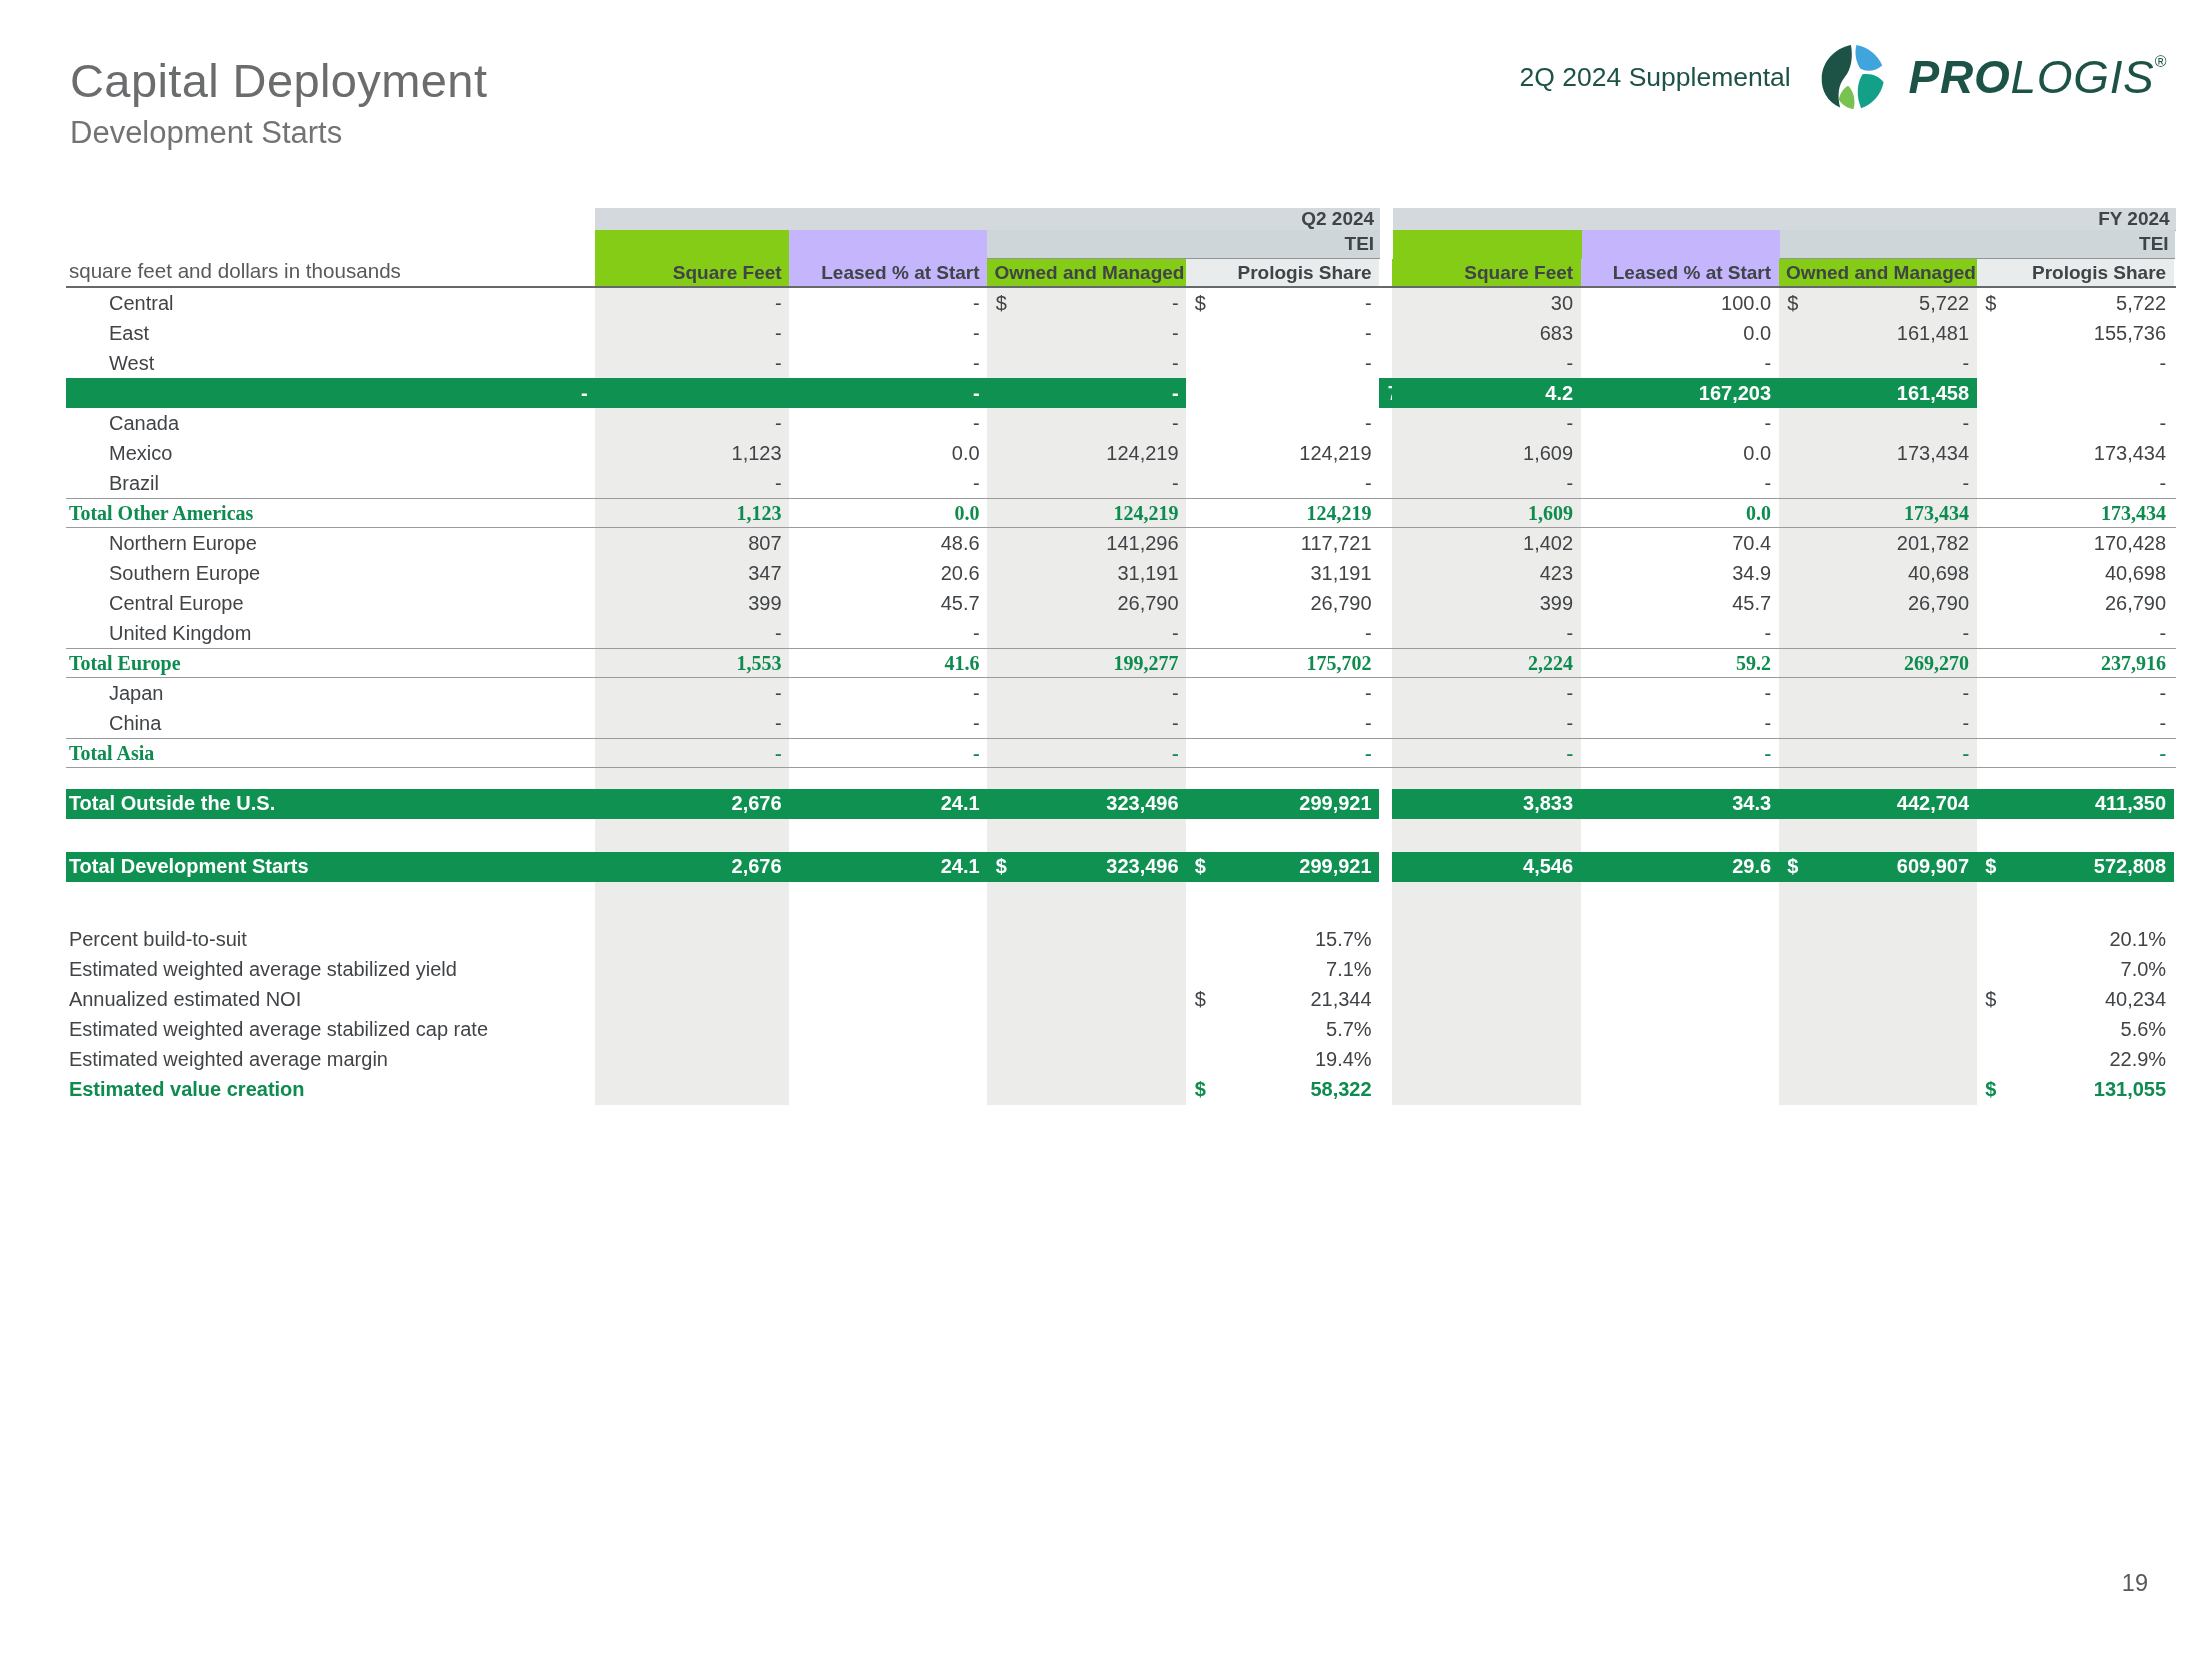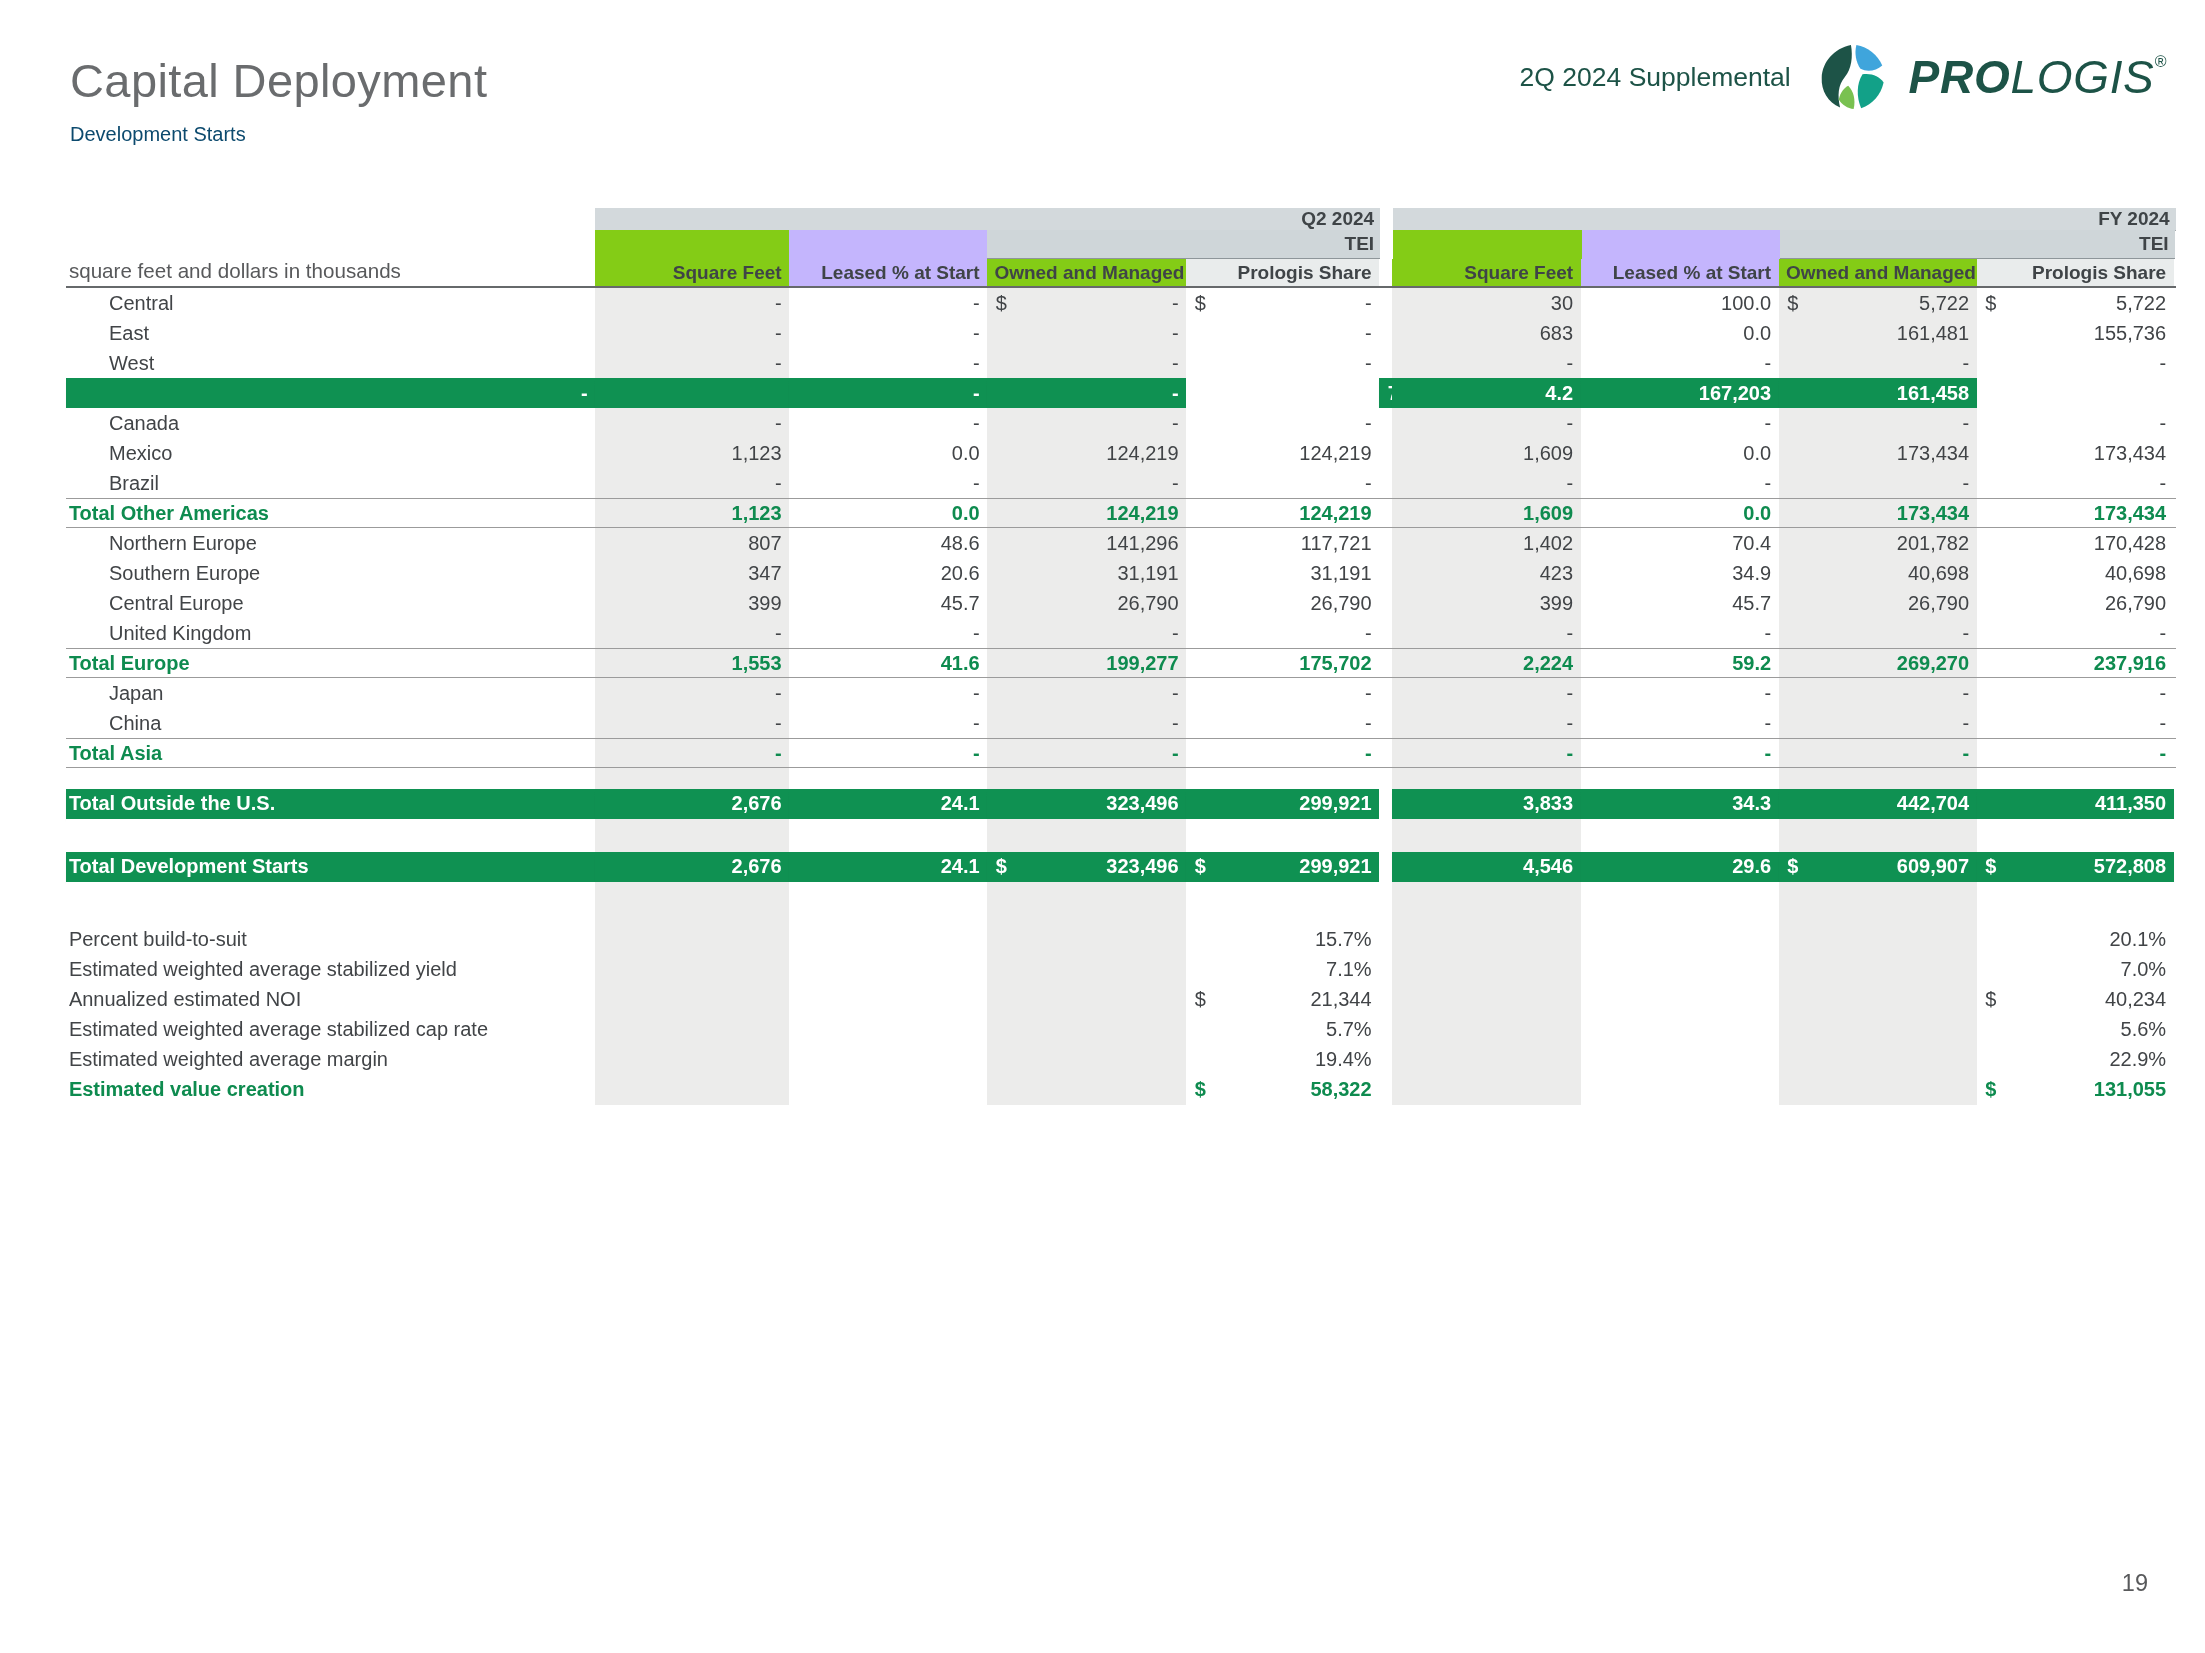--- a/index.html
+++ b/index.html
@@ -3,22 +3,22 @@
 <meta charset="utf-8">
 <style>
   * { box-sizing: border-box; margin: 0; padding: 0; }
   html,body { width: 2205px; height: 1654px; background: #ffffff;
     font-family: "Liberation Sans", sans-serif; overflow: hidden; }
   .page { position: relative; width: 2205px; height: 1654px; background:#fff; }
 
   
   .doc-title { position:absolute; left:70px; top:53px; font-size:47px; font-weight:400;
     color:#6a6c6e; letter-spacing:0.4px; }
-  .doc-subtitle { position:absolute; left:70px; top:123px; font-size:20px; font-weight:400;
-    color:#0c4a6e; }
+  .doc-subtitle { position:absolute; left:70px; top:115px; font-size:31px; font-weight:400;
+    color:#737373; }
   .brand { position:absolute; right:38px; top:43px; display:flex; align-items:center; gap:22px;justify-content:flex-end; }
   .supp-label { font-size:26.5px; font-weight:500; color:#1d5347; margin-right:5.9px; }
   .logo-globe { width:68px; height:68px; }
   .logo-text { font-size:46px; color:#1d5347; letter-spacing:0.7px; display:flex; align-items:flex-start;font-style:italic; }
   .logo-text .b { font-weight:800; }
   .logo-text .l { font-weight:500; }
   .logo-text .r { font-size:16px; font-weight:400; margin-top:2.9px; }
 
   
   .fintable { position:absolute; left:66px; top:208px; width:2110px; }
@@ -46,21 +46,21 @@
   
   .row { height:30px; font-size:20px; color:#414447; }
   .c-sf, .c-om { background:#ececeb; }
   .c-lp, .c-ps, .c-gap, .c-label { background:#ffffff; }
   .cell.v { padding:0 7.4px 0 8.8px; }
   .cell.v .val { margin-left:auto; white-space:nowrap; }
   .cell.v .dollar { white-space:nowrap; }
   .c-label { padding-left:2.9px; white-space:nowrap; }
   .row-region .c-label { padding-left:43px; }
 
-  .row-total { border-top:1.5px solid #9b9b9b; border-bottom:1.5px solid #9b9b9b; }
+  .row-total { border-top:1.5px solid #9b9b9b; border-bottom:1.5px solid #9b9b9b;font-family:Liberation Serif, serif; }
   .row-total .cell, .row-total .c-label { color:#0e8b4f; font-weight:700; }
 
   .row-bar .cell { background:#0f9152; color:#ffffff; font-weight:700;
     box-shadow:0 2.9px 2.2px -0.7px rgba(90,90,90,0.45); }
   .row-bar .c-gap { background:#ffffff; box-shadow:none; }
 
   .row-metric .c-label { font-weight:400; }
   .row-metric-green .cell, .row-metric-green .c-label { color:#0e8b4f; font-weight:700; }
 
   .page-number { position:absolute; right:57px; bottom:57px; font-size:23.5px; color:#58595b; }

